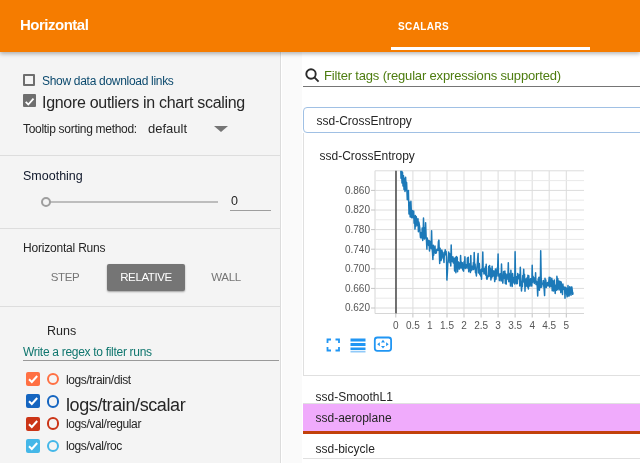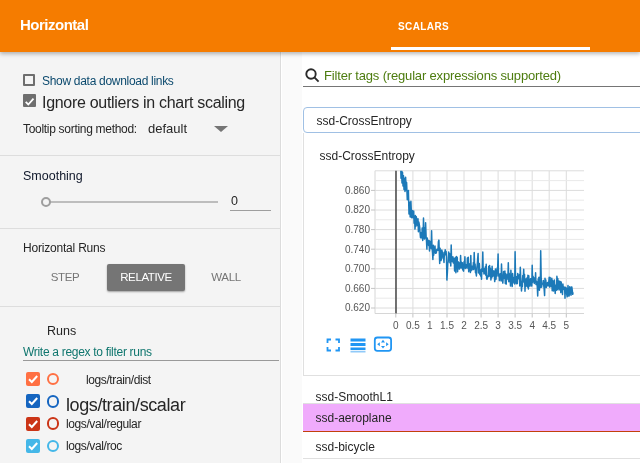--- a/index.html
+++ b/index.html
@@ -42,21 +42,21 @@
 
 <div class="abs" style="left:23px;top:324px;font-size:12.5px;color:#262626;margin-left:24px;">Runs</div>
 <div class="abs" style="left:23px;top:345px;font-size:12px;letter-spacing:-0.3px;color:#0f766e;">Write a regex to filter runs</div>
 <div class="abs" style="left:23px;top:359.5px;width:256px;height:1px;background:#999;"></div>
 
 <div class="abs" style="left:26px;top:372.0px;width:14px;height:14px;background:#ff7043;border-radius:2px;">
   <svg width="14" height="14" viewBox="0 0 14 14">
         <path d="M3 7.3 L5.8 10 L11.2 4" stroke="#fff" stroke-width="2" fill="none"></path>
       </svg></div>
 <div class="abs" style="left:46.5px;top:372.8px;width:12.5px;height:12.5px;border:2.3px solid #ff7043;border-radius:50%;"></div>
-<div class="abs" style="left:66px;top:372.5px;font-size:12px;letter-spacing:-0.4px;color:#262626;margin-left:20px;">logs/train/dist</div>
+<div class="abs" style="left:66px;top:372.5px;font-size:12px;letter-spacing:-0.4px;color:#262626;">logs/train/dist</div>
 <div class="abs" style="left:26px;top:394.3px;width:14px;height:14px;background:#1565c0;border-radius:2px;">
   <svg width="14" height="14" viewBox="0 0 14 14">
         <path d="M3 7.3 L5.8 10 L11.2 4" stroke="#fff" stroke-width="2" fill="none"></path>
       </svg></div>
 <div class="abs" style="left:46.5px;top:395.1px;width:12.5px;height:12.5px;border:2.3px solid #1565c0;border-radius:50%;"></div>
 <div class="abs" style="left:66px;top:394.8px;font-size:18px;letter-spacing:-0.4px;color:#262626;">logs/train/scalar</div>
 <div class="abs" style="left:26px;top:416.6px;width:14px;height:14px;background:#cb3517;border-radius:2px;">
   <svg width="14" height="14" viewBox="0 0 14 14">
         <path d="M3 7.3 L5.8 10 L11.2 4" stroke="#fff" stroke-width="2" fill="none"></path>
       </svg></div>
@@ -169,21 +169,21 @@
     <path d="M388.7 344.2 l-2.6 -2 v4 z" fill="#2196f3"></path>
   </g>
 </svg>
 
 <div class="abs" style="left:302.5px;top:374.6px;width:337.5px;height:28.2px;background:#fff;border-top:1px solid #e0e0e0;">
   <div class="abs" style="left:13px;top:14px;font-size:12px;color:#262626;">ssd-SmoothL1</div>
 </div>
 <div class="abs" style="left:302.5px;top:402.8px;width:337.5px;height:28.2px;background:#f0abfc;border-top:1px solid #e0e0e0;">
   <div class="abs" style="left:13px;top:7.5px;font-size:12px;color:#262626;">ssd-aeroplane</div>
 </div>
-<div class="abs" style="left:302.5px;top:431px;width:337.5px;height:28.4px;background:#fff;border-top:1px solid #c2410c;border-bottom:1px solid #e0e0e0;">
+<div class="abs" style="left:302.5px;top:431px;width:337.5px;height:28.4px;background:#fff;border-top:3px solid #c2410c;border-bottom:1px solid #e0e0e0;">
   <div class="abs" style="left:13px;top:7.5px;font-size:12px;color:#262626;">ssd-bicycle</div>
 </div>
 
 <div class="abs" style="left:0;top:0;width:640px;height:52px;background:#f57c00;box-shadow:0 2px 4px rgba(0,0,0,0.28);z-index:10;">
   <div class="abs" style="left:20px;top:15.8px;color:#fff;font-size:15px;font-weight:700;letter-spacing:-0.5px;">Horizontal</div>
   <div class="abs" style="left:398px;top:20.7px;width:200px;text-align:left;color:#fff;font-size:10px;font-weight:700;letter-spacing:0.4px;">SCALARS</div>
   <div class="abs" style="left:391px;top:47px;width:199px;height:3px;background:#fff;"></div>
 </div>
 
 </div>

